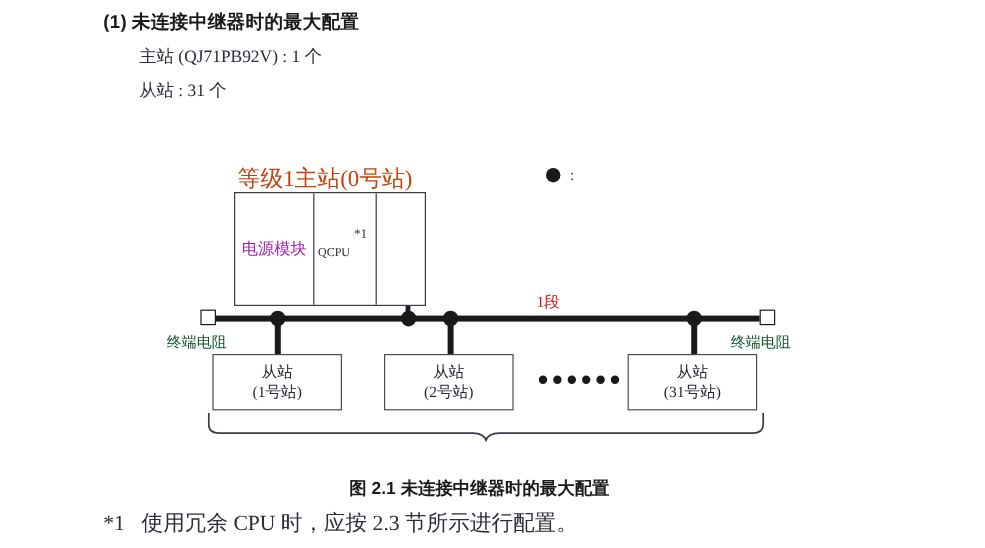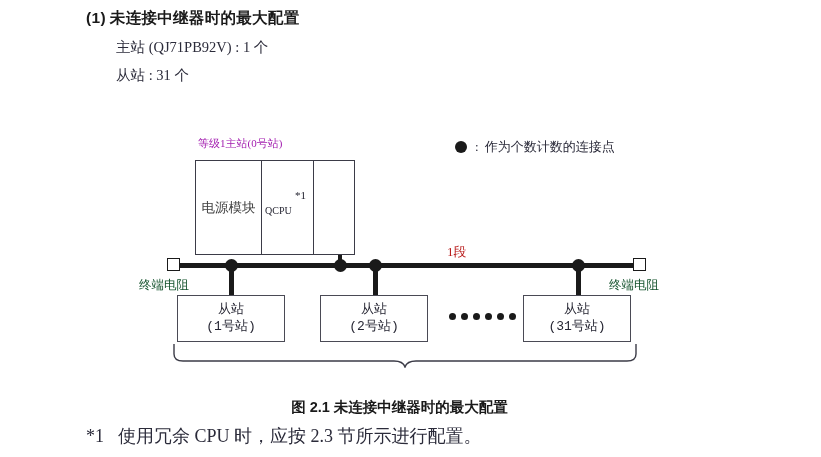--- a/index.html
+++ b/index.html
@@ -70,21 +70,21 @@
     align-items: center;
     justify-content: center;
   }
   .cell-power {
     left: 0;
     width: 66px;
     border-right: 1.4px solid #3b3b47;
   }
   .cell-power span {
     font-size: 13.5px;
-    color: #404040;
+    color: #a21caf;
     white-space: nowrap;
   }
   .cell-cpu {
     left: 66px;
     width: 52px;
     border-right: 1.4px solid #3b3b47;
     justify-content: flex-start;
     align-items: center;
   }
   .cpu-inner {
@@ -120,22 +120,22 @@
     font-size: 11.5px;
     line-height: 1.28;
     color: #262633;
     white-space: nowrap;
   }
 
   .rack-title {
     position: absolute;
     left: 198px;
     top: 136px;
-    font-size: 11px;
-    color: #a21caf;
+    font-size: 19px;
+    color: #c2410c;
     white-space: nowrap;
   }
 
   
   .bus {
     position: absolute;
     left: 180px;
     top: 263px;
     width: 454px;
     height: 4.5px;
@@ -191,21 +191,20 @@
     display: flex;
     flex-direction: column;
     align-items: center;
     justify-content: center;
     line-height: 1.25;
   }
   .slave span {
     font-size: 13px;
     color: #262633;
     white-space: nowrap;
-    font-family: Liberation Mono, monospace;
   }
 
   
   .seg-label {
     position: absolute;
     left: 447px;
     top: 243px;
     font-size: 13px;
     color: #b91c1c;
     white-space: nowrap;
@@ -363,21 +362,20 @@
       <i></i>
       <i></i>
       <i></i>
       <i></i>
       <i></i>
     </div>
 
   <div class="legend">
     <span class="dot"></span>
     <span class="sep">:</span>
-    <span class="txt">作为个数计数的连接点</span>
   </div>
 
   <div class="brace">
     <svg width="466" height="24" viewBox="0 0 466 24" fill="none">
       <path d="M2,0 L2,10 Q2,17 11,17 L222,17 Q231,17 233,23 Q235,17 244,17 L455,17 Q464,17 464,10 L464,0" stroke="#3b3b47" stroke-width="1.4" fill="none"></path>
     </svg>
   </div>
 </div>
 
 <div class="fig-caption">

